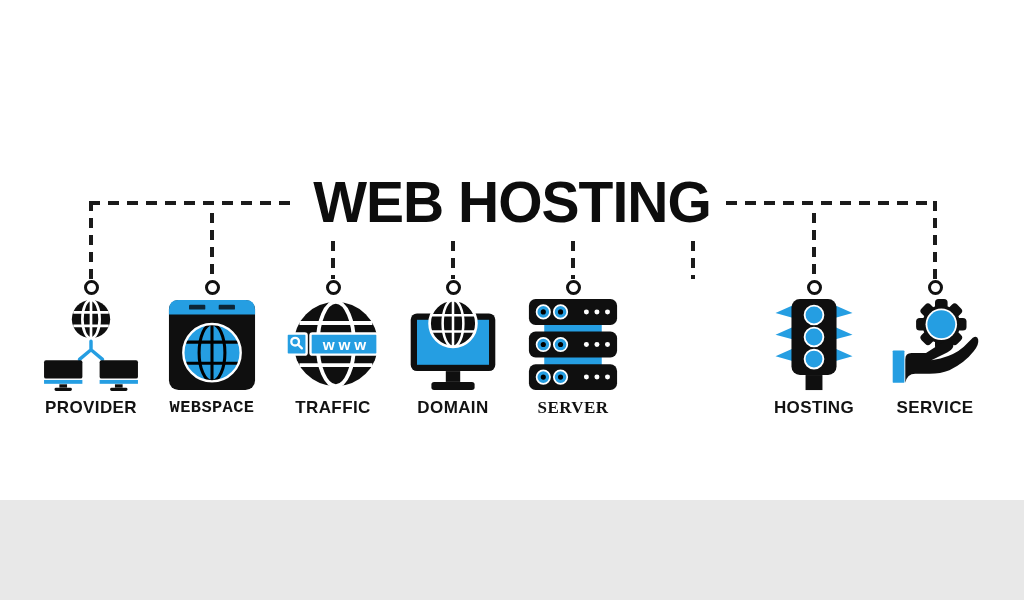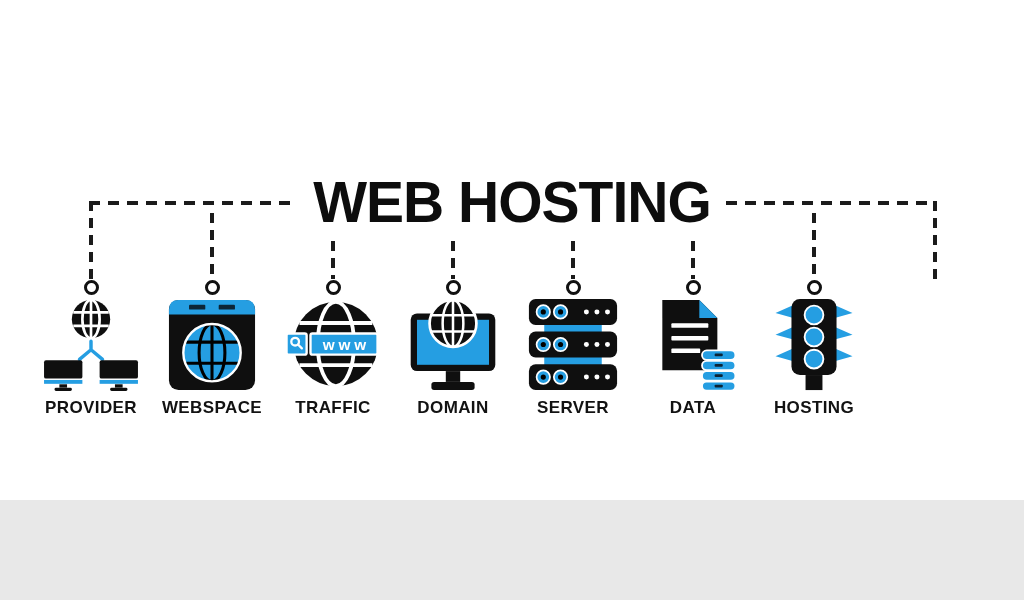--- a/index.html
+++ b/index.html
@@ -76,21 +76,21 @@
         <rect x="75" y="89" width="8" height="3.5"></rect>
         <rect x="12" y="92.5" width="18" height="3.5" rx="1.5"></rect>
         <rect x="70" y="92.5" width="18" height="3.5" rx="1.5"></rect>
       </g>
       <rect x="1" y="84.5" width="40" height="4" fill="#259ee2"></rect>
       <rect x="59" y="84.5" width="40" height="4" fill="#259ee2"></rect>
     </svg>
     <div class="lbl">PROVIDER</div>
   </div>
 
-  <div class="col" style="left:147px;">
+  <div class="col" style="left:147px;font-family:Liberation Mono, monospace;">
     <div class="node"></div>
     <svg width="88" height="92" viewBox="0 0 92 96">
       <rect x="1" y="1" width="90" height="94" rx="10" fill="#0f0f0f"></rect>
       <path d="M1,11 Q1,1 11,1 H81 Q91,1 91,11 V16 H1 Z" fill="#259ee2"></path>
       <rect x="22" y="6" width="17" height="5" rx="1" fill="#0c2536"></rect>
       <rect x="53" y="6" width="17" height="5" rx="1" fill="#0c2536"></rect>
       <circle cx="46" cy="56" r="30" fill="#259ee2"></circle>
       <g stroke="#000" stroke-width="3.2" fill="none">
         <ellipse cx="46" cy="56" rx="13.5" ry="30"></ellipse>
         <line x1="19" y1="45" x2="73" y2="45"></line>
@@ -131,21 +131,21 @@
         <line x1="26" y1="18" x2="74" y2="18"></line>
         <line x1="26" y1="36" x2="74" y2="36"></line>
         <line x1="50" y1="1" x2="50" y2="53"></line>
       </g>
       <rect x="42" y="80" width="16" height="12" fill="#0f0f0f"></rect>
       <rect x="26" y="92" width="48" height="9" rx="3" fill="#0f0f0f"></rect>
     </svg>
     <div class="lbl">DOMAIN</div>
   </div>
 
-  <div class="col" style="left:508px;">
+  <div class="col" style="left:508px;font-family:Liberation Serif, serif;">
     <div class="node"></div>
     <svg width="92" height="92" viewBox="0 0 96 96">
       <rect x="18" y="24" width="60" height="14" fill="#259ee2"></rect>
       <rect x="18" y="58" width="60" height="14" fill="#259ee2"></rect>
       <g>
         <rect x="2" y="0" width="92" height="27" rx="7" fill="#0f0f0f"></rect>
         <rect x="2" y="34" width="92" height="27" rx="7" fill="#0f0f0f"></rect>
         <rect x="2" y="68" width="92" height="27" rx="7" fill="#0f0f0f"></rect>
       </g>
       <g>
@@ -170,43 +170,20 @@
           <circle cx="73" cy="47.5" r="2.6"></circle>
           <circle cx="84" cy="47.5" r="2.6"></circle>
         <circle cx="62" cy="81.5" r="2.6"></circle>
           <circle cx="73" cy="81.5" r="2.6"></circle>
           <circle cx="84" cy="81.5" r="2.6"></circle>
       </g>
     </svg>
     <div class="lbl">SERVER</div>
   </div>
 
-  <div class="col" style="left:628px;">
-    <div class="node"></div>
-    <svg width="88" height="92" viewBox="0 0 96 102">
-      <path d="M14,1 H55 L75,21 V79 H14 Z" fill="#0f0f0f"></path>
-      <path d="M55,1 L75,21 H55 Z" fill="#259ee2"></path>
-      <g fill="#fff">
-        <rect x="24" y="27" width="41" height="5" rx="1"></rect>
-        <rect x="24" y="41" width="41" height="5" rx="1"></rect>
-        <rect x="24" y="55" width="32" height="5" rx="1"></rect>
-      </g>
-      <g>
-        <rect x="58" y="57" width="37" height="10.5" rx="5.2" fill="#259ee2" stroke="#fff" stroke-width="2"></rect>
-        <rect x="58" y="68.5" width="37" height="10.5" rx="5.2" fill="#259ee2" stroke="#fff" stroke-width="2"></rect>
-        <rect x="58" y="80" width="37" height="10.5" rx="5.2" fill="#259ee2" stroke="#fff" stroke-width="2"></rect>
-        <rect x="58" y="91.5" width="37" height="10" rx="5" fill="#259ee2" stroke="#fff" stroke-width="2"></rect>
-        <rect x="72" y="60.5" width="9" height="3" rx="1" fill="#0c2536"></rect>
-        <rect x="72" y="72" width="9" height="3" rx="1" fill="#0c2536"></rect>
-        <rect x="72" y="83.5" width="9" height="3" rx="1" fill="#0c2536"></rect>
-        <rect x="72" y="95" width="9" height="3" rx="1" fill="#0c2536"></rect>
-      </g>
-    </svg>
-    <div class="lbl">DATA</div>
-  </div>
 
   <div class="col" style="left:749px;">
     <div class="node"></div>
     <svg width="94" height="92" viewBox="0 0 100 98">
       <g fill="#259ee2">
         <polygon points="27,7 9,15 27,20"></polygon>   
           <polygon points="73,7 91,15 73,20"></polygon>
         <polygon points="27,30 9,38 27,43"></polygon>  
           <polygon points="73,30 91,38 73,43"></polygon>
         <polygon points="27,53 9,61 27,66"></polygon>  
@@ -214,14 +191,33 @@
       </g>
       <rect x="26" y="0" width="48" height="81" rx="9" fill="#0f0f0f"></rect>
       <circle cx="50" cy="17" r="10" fill="#259ee2" stroke="#fff" stroke-width="2"></circle>
       <circle cx="50" cy="40.5" r="10" fill="#259ee2" stroke="#fff" stroke-width="2"></circle>
       <circle cx="50" cy="64" r="10" fill="#259ee2" stroke="#fff" stroke-width="2"></circle>
       <rect x="41" y="81" width="18" height="16" fill="#0f0f0f"></rect>
     </svg>
     <div class="lbl">HOSTING</div>
   </div>
 
+  <div class="col" style="left:870px;">
+    <div class="node"></div>
+    <svg width="90" height="92" viewBox="0 0 100 102">
+      <g transform="translate(57,28)">
+        <g fill="#0f0f0f">
+          <rect x="-28" y="-7" width="56" height="14" rx="4"></rect>
+          <rect x="-28" y="-7" width="56" height="14" rx="4" transform="rotate(45)"></rect>
+          <rect x="-28" y="-7" width="56" height="14" rx="4" transform="rotate(90)"></rect>
+          <rect x="-28" y="-7" width="56" height="14" rx="4" transform="rotate(135)"></rect>
+        </g>
+        <circle r="21" fill="#0f0f0f"></circle>
+        <circle r="17.5" fill="#ffffff"></circle>
+        <circle r="15.5" fill="#259ee2"></circle>
+      </g>
+      <rect x="3" y="57" width="13" height="36" rx="1" fill="#259ee2"></rect>
+      <path d="M17,93 L17,67 Q17,60 24,60 L40,60 L60,47 Q68,43 70,49 Q72,55 64,59 L46,68 L56,66 Q72,62 82,53 Q88,47 92,43 Q97,40 98,45 Q99,51 93,58 Q83,71 66,79 Q56,83 44,83 L28,83 Q19,83 17,93 Z" fill="#0f0f0f"></path>
+    </svg>
+    <div class="lbl">SERVICE</div>
+  </div>
 
 </div>
 
 </body></html>

